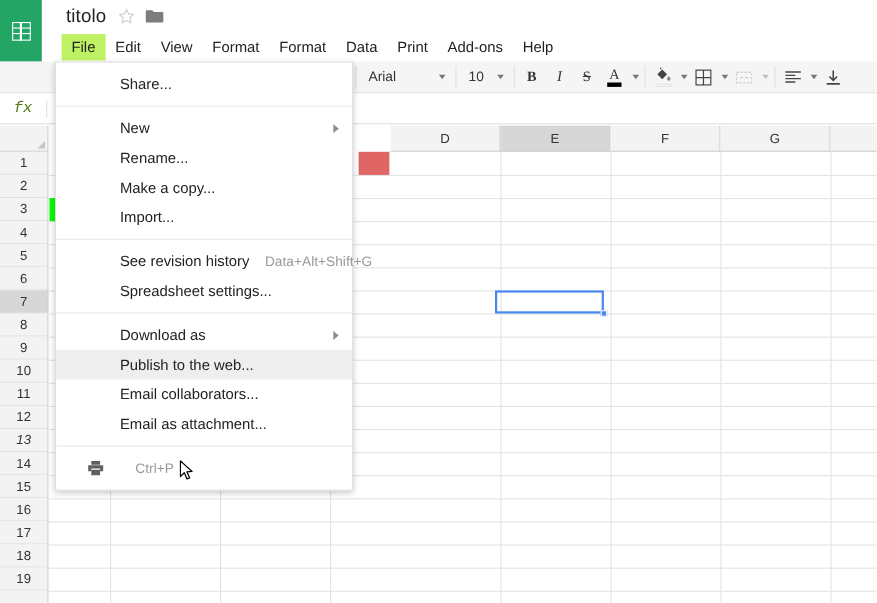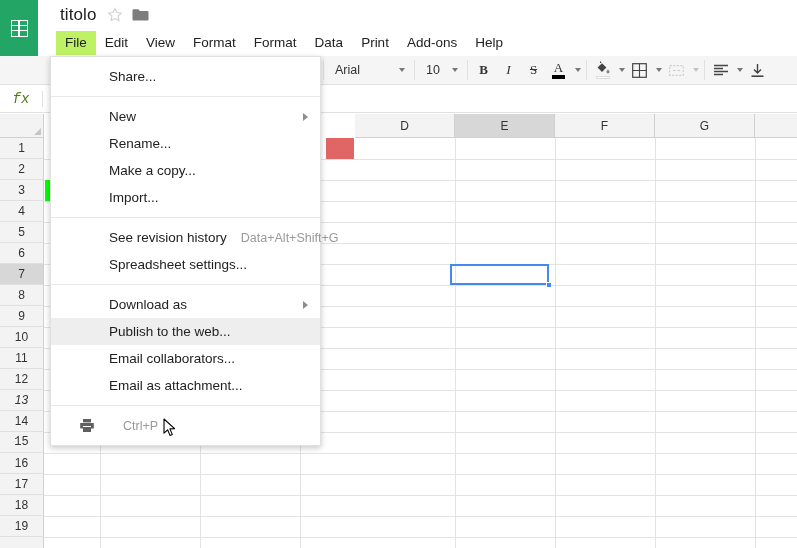--- a/index.html
+++ b/index.html
@@ -360,21 +360,21 @@
         </div>
         <div class="row-head" style="top: 231px; height: 21px;">
           <span>12</span>
         </div>
         <div class="row-head" style="top: 252px; height: 21px; font-style: italic;">
           <span>13</span>
         </div>
         <div class="row-head" style="top: 273px; height: 21px;">
           <span>14</span>
         </div>
-        <div class="row-head" style="top: 294px; height: 21px; font-family: Liberation Mono, monospace;">
+        <div class="row-head" style="top: 294px; height: 21px;">
           <span>15</span>
         </div>
         <div class="row-head" style="top: 315px; height: 21px;">
           <span>16</span>
         </div>
         <div class="row-head" style="top: 336px; height: 21px;">
           <span>17</span>
         </div>
         <div class="row-head" style="top: 357px; height: 21px;">
           <span>18</span>

